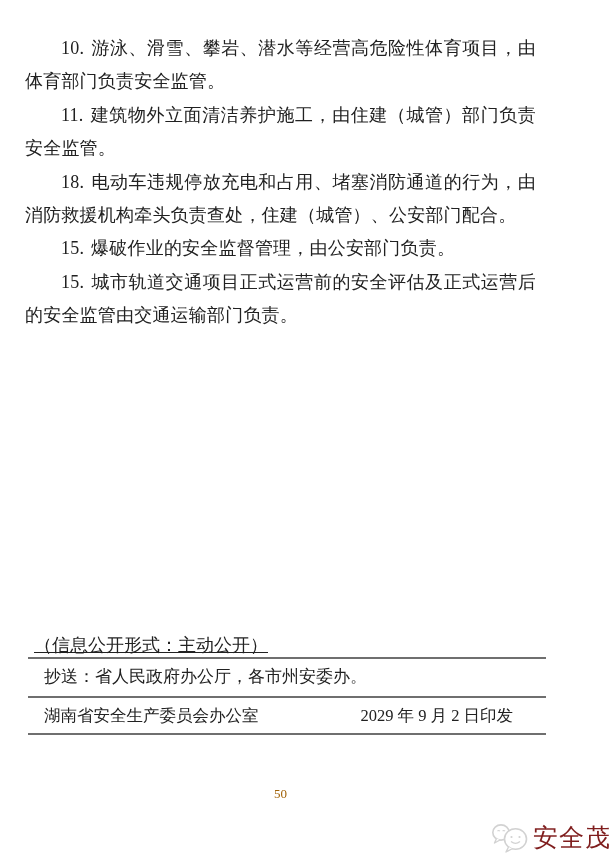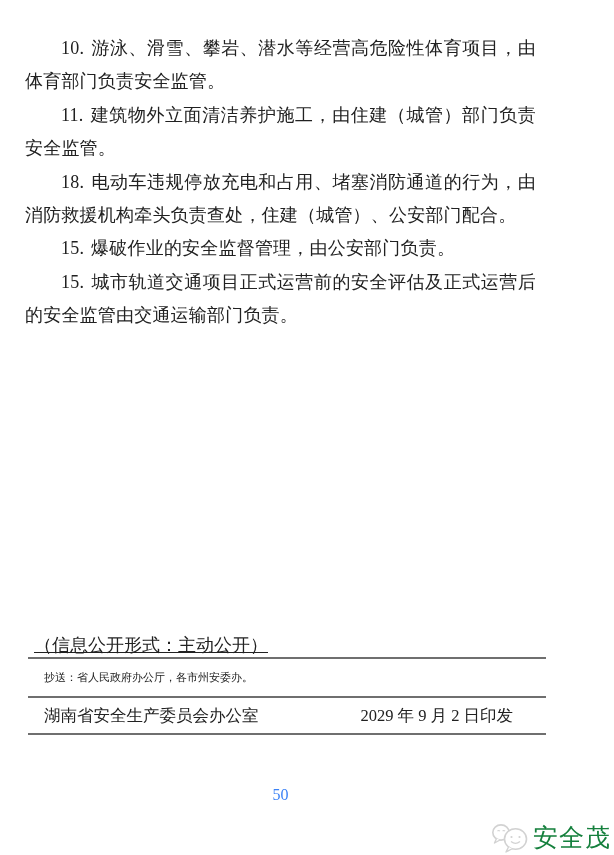--- a/index.html
+++ b/index.html
@@ -33,37 +33,37 @@
   }
   .rule{
     position:absolute;left:28px;width:518px;height:2px;
     background:#6f6f6f;
   }
   .rule-1{top:657px;}
   .rule-2{top:696px;}
   .rule-3{top:733px;}
   .cc-line{
     position:absolute;left:44px;top:665px;
-    font-size:11px;line-height:24px;
+    font-size:17px;line-height:24px;
   }
   .issuer-row{
     position:absolute;left:44px;top:703px;width:469px;
     display:flex;justify-content:space-between;align-items:baseline;
     font-size:16.5px;line-height:25px;
   }
   .page-number{
     position:absolute;left:25px;top:786px;width:511px;
     text-align:center;
-    font-size:16px;color:#3b82f6;
+    font-size:13px;color:#a16207;
   }
   
   .watermark{
     position:absolute;right:3px;top:821px;
     display:flex;align-items:center;gap:3px;
-    color:#15803d;
+    color:#7f1d1d;
     font-size:25px;
     letter-spacing:1px;
     user-select:none;
   }
   .watermark svg{display:block;}
 </style>
 </head>
 <body>
 
 <div class="page">

